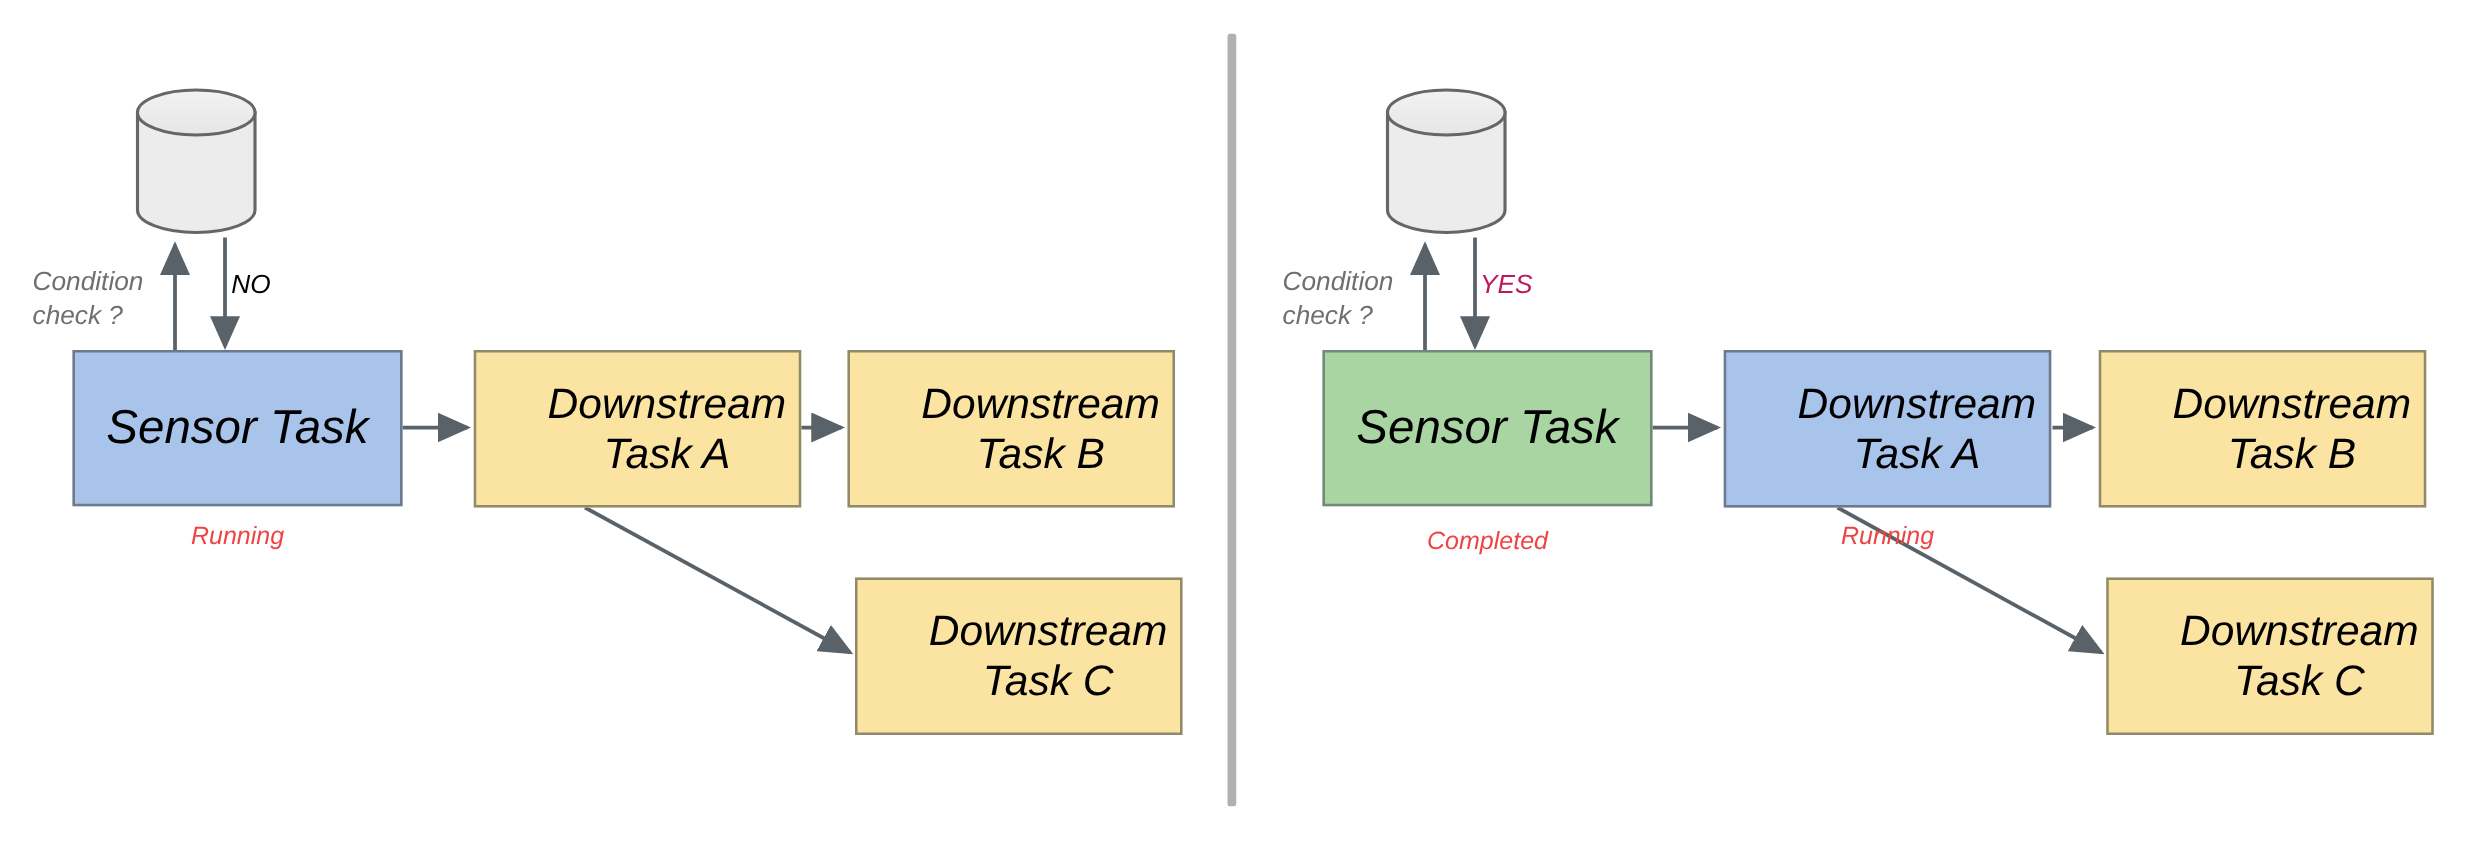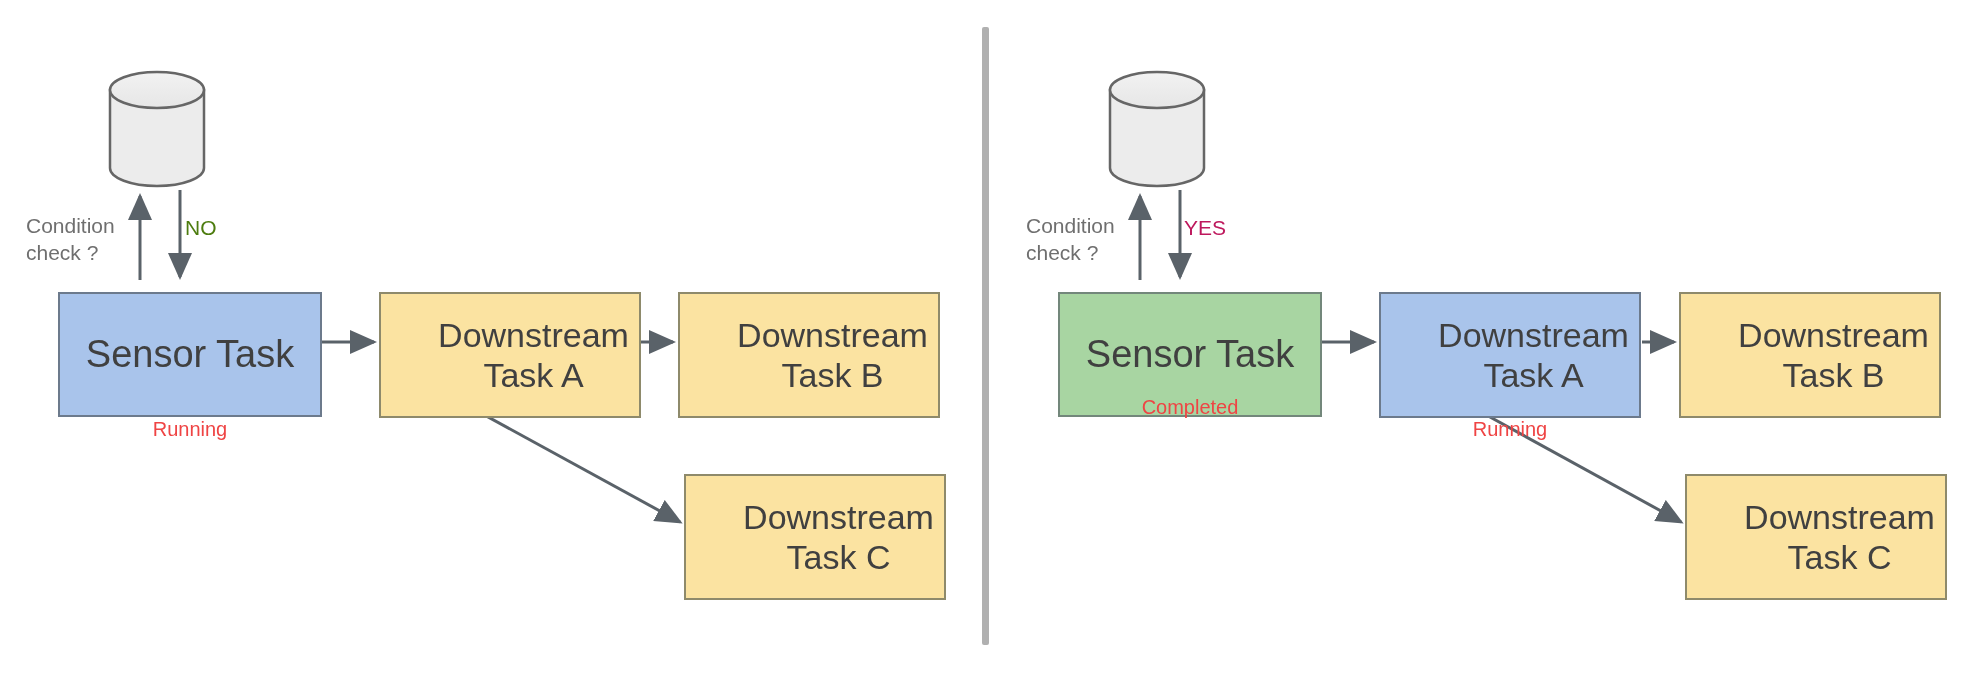--- a/index.html
+++ b/index.html
@@ -9,39 +9,39 @@
   }
   body {
     font-family: "Liberation Sans", sans-serif;
   }
   #canvas {
     position: relative;
     width: 1979px;
     height: 677px;
     background: #ffffff;
     overflow: hidden;
+    font-style: italic;
   }
   .svg-layer {
     position: absolute;
     left: 0;
     top: 0;
     width: 1979px;
     height: 677px;
   }
   .node {
     position: absolute;
     box-sizing: border-box;
     display: flex;
     align-items: center;
     justify-content: center;
     text-align: center;
-    color: #404040;
+    color: #000000;
     line-height: 1.18;
     white-space: pre-line;
-    margin-top: 12px;
   }
   .node.blue {
     background: #a9c4eb;
     border: 2px solid #6c7a8c;
   }
   .node.green {
     background: #a8d5a2;
     border: 2px solid #73877b;
   }
   .node.yellow {
@@ -65,21 +65,21 @@
   .edge-label {
     position: absolute;
     font-size: 21px;
     white-space: pre-line;
     line-height: 1.3;
   }
   .edge-label.cond {
     color: #6f6f6f;
   }
   .edge-label.no {
-    color: #4d7c0f;
+    color: #000000;
   }
   .edge-label.yes {
     color: #be185d;
   }
   .divider {
     position: absolute;
     background: #b0b0b0;
     width: 7px;
     border-radius: 2px;
   }
@@ -148,21 +148,21 @@
 Task B</div>
 
   <div class="node yellow downstream" style="left:684px; top:462px; width:262px; height:126px;">Downstream
 Task C</div>
 
   <div class="edge-label cond" style="left:1026px; top:212px; width:120px;">Condition
 check ?</div>
   <div class="edge-label yes" style="left:1184px; top:214px;">YES</div>
 
   <div class="node green sensor" style="left:1058px; top:280px; width:264px; height:125px;">Sensor Task</div>
-  <div class="status-label" style="left:1058px; top:396px; width:264px;">Completed</div>
+  <div class="status-label" style="left:1058px; top:422px; width:264px;">Completed</div>
 
   <div class="node blue downstream" style="left:1379px; top:280px; width:262px; height:126px;">Downstream
 Task A</div>
   <div class="status-label" style="left:1379px; top:418px; width:262px;">Running</div>
 
   <div class="node yellow downstream" style="left:1679px; top:280px; width:262px; height:126px;">Downstream
 Task B</div>
 
   <div class="node yellow downstream" style="left:1685px; top:462px; width:262px; height:126px;">Downstream
 Task C</div>

